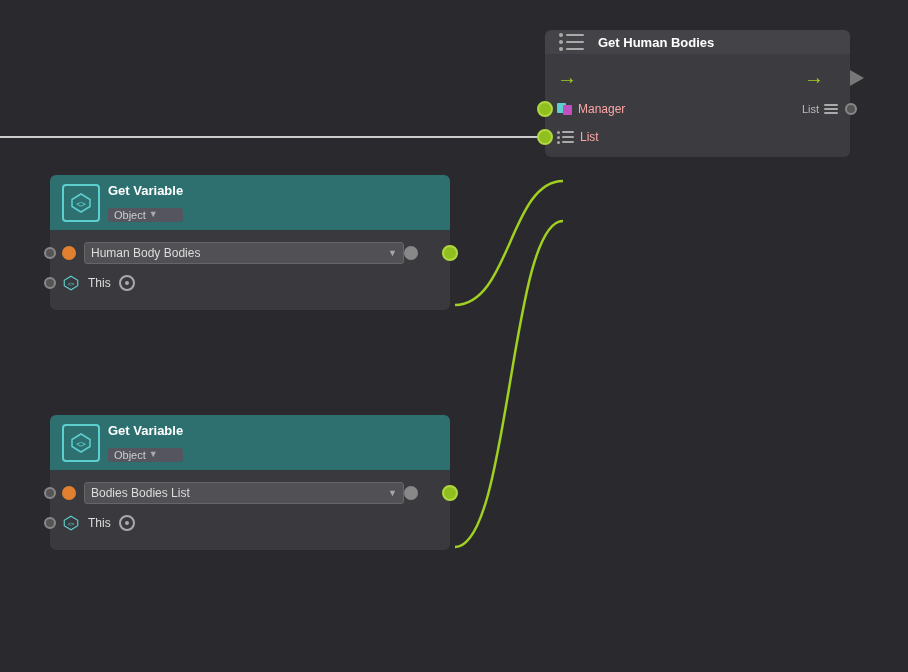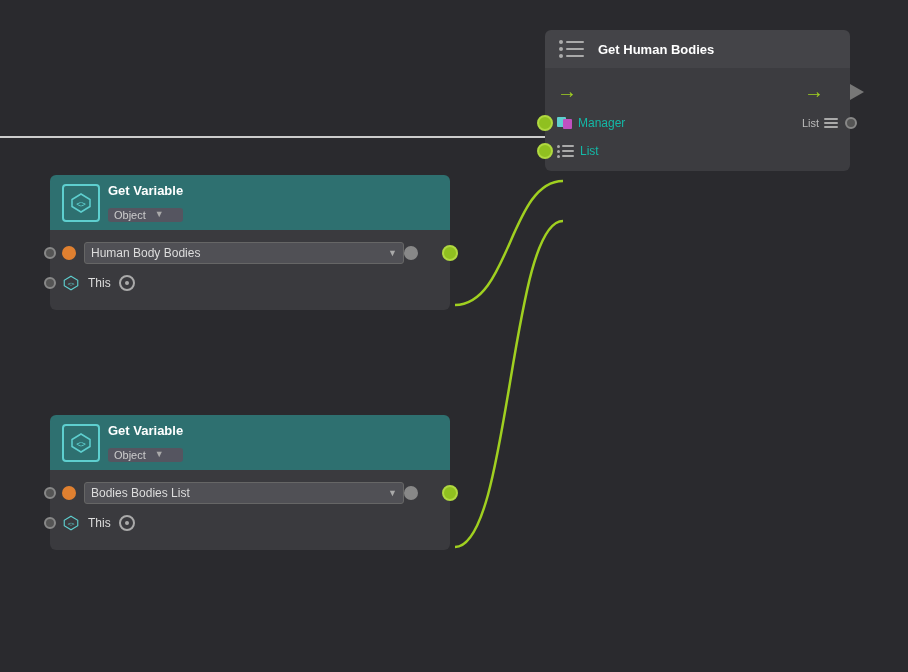--- a/index.html
+++ b/index.html
@@ -50,37 +50,37 @@
     
     .get-human-bodies {
       top: 30px;
       left: 545px;
       width: 305px;
     }
 
     .get-human-bodies .node-header {
       background: #444448;
       border-radius: 6px 6px 0 0;
-      padding: 10px 14px;
+      padding: 3px 14px;
     }
 
     .get-human-bodies .node-body {
       background: #3c3c40;
     }
 
     .node-row {
       display: flex;
       align-items: center;
       padding: 4px 10px;
       position: relative;
       min-height: 28px;
     }
 
     .node-row-label {
-      color: #14b8a6;
+      color: #fca5a5;
       font-size: 12px;
       flex: 1;
     }
 
     
     .get-variable-1 {
       top: 175px;
       left: 50px;
       width: 400px;
     }
@@ -112,21 +112,21 @@
       height: 24px;
     }
 
     .header-text {
       display: flex;
       flex-direction: column;
     }
 
     .object-badge {
       display: inline-flex;
-      gap: 9px;
+      gap: 3px;
       background: #555560;
       border-radius: 3px;
       padding: 1px 6px;
       font-size: 11px;
       color: #ccc;
       margin-top: 10px;
     }
 
     .object-badge-arrow {
       font-size: 9px;

